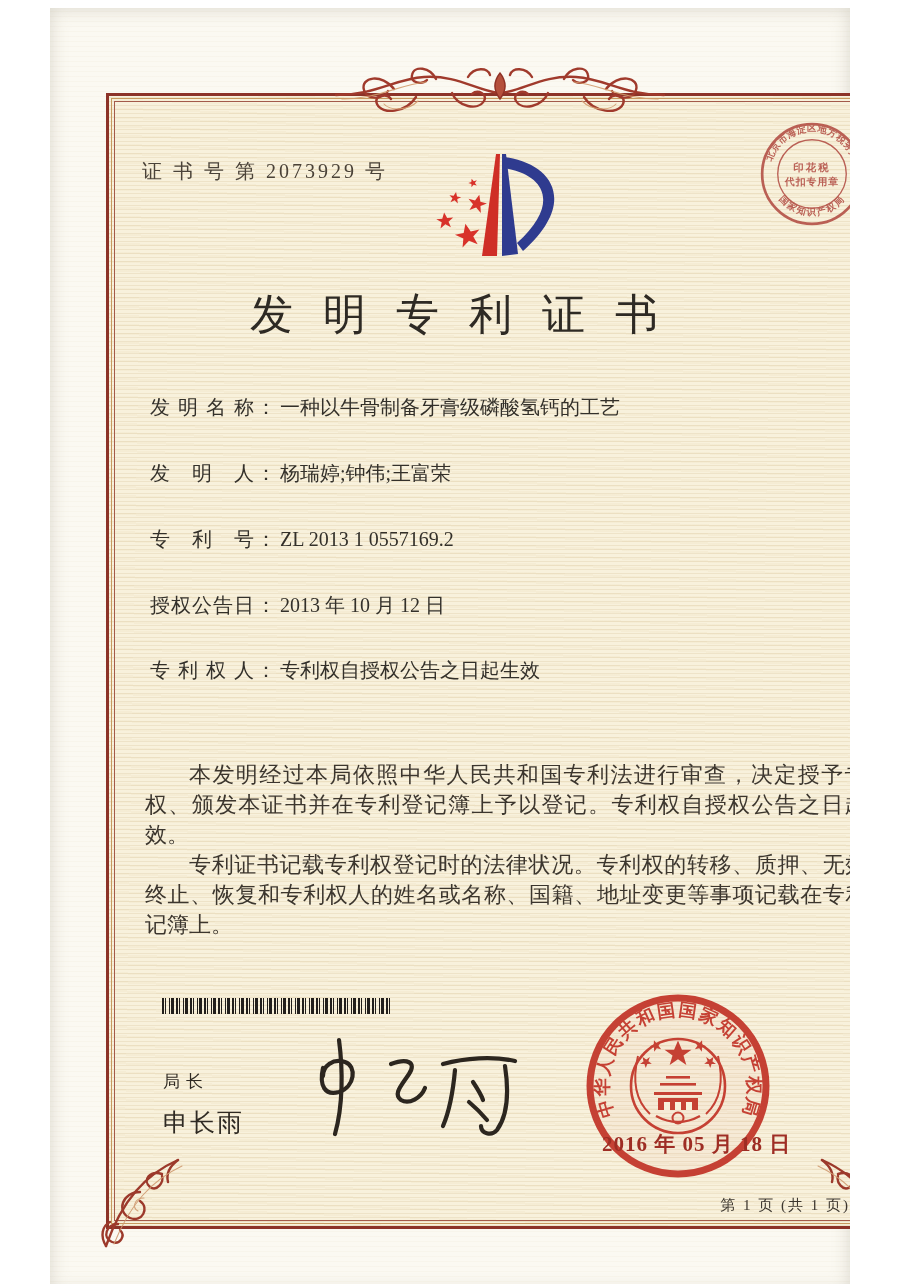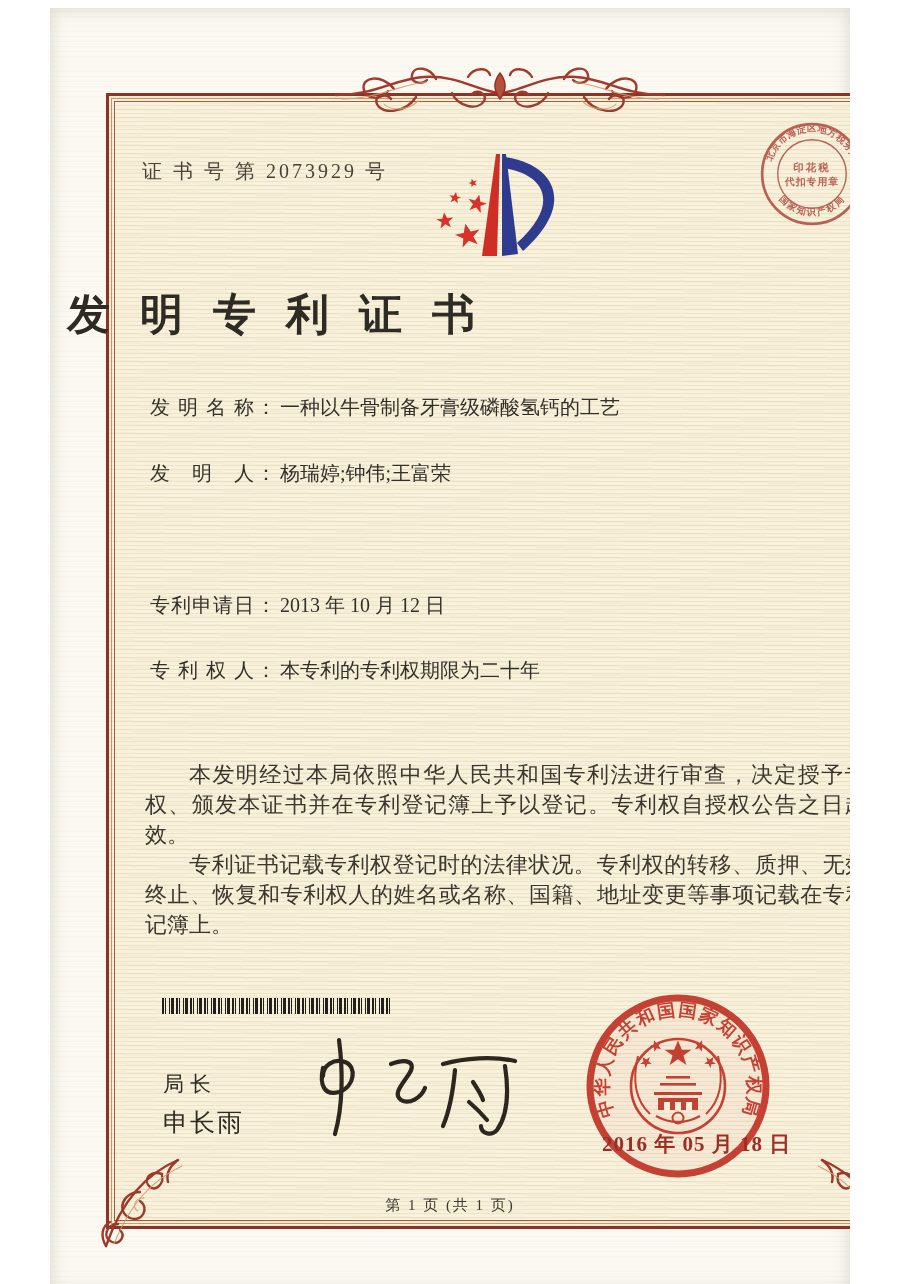--- a/index.html
+++ b/index.html
@@ -26,48 +26,48 @@
   
   .flourish-top { position:absolute; left:282px; top:41px; width:336px; height:84px; }
   .flourish-corner { position:absolute; top:1142px; width:108px; height:108px; }
   .flourish-corner.left { left:40px; }
   .flourish-corner.right { left:752px; transform:scaleX(-1); }
   
   .cert-number { position:absolute; left:92px; top:150px; font-size:20px; letter-spacing:3px; color:#4a4238; }
   .logo { position:absolute; left:375px; top:136px; width:155px; height:122px; }
   .tax-seal { position:absolute; left:708px; top:112px; width:108px; height:108px; opacity:.92; }
   .doc-title {
-    position:absolute; left:0; right:0; top:278px; text-align:left;
-    font-size:43px; font-weight:bold; letter-spacing:30px; padding-left:17px;
+    position:absolute; left:0; right:0; top:278px; text-align:center;
+    font-size:43px; font-weight:normal; letter-spacing:30px; padding-left:38px;
     color:#2e2a24;
   }
   
   .field { position:absolute; left:100px; font-size:20px; color:#33302a; white-space:nowrap; }
   .field .lab { display:inline-block; width:104px; text-align:justify; text-align-last:justify; vertical-align:bottom; }
   .field .sep { display:inline-block; margin:0 4px 0 2px; }
   .f0 { top:386px; } .f1 { top:452px; } .f2 { top:518px; }
   .f3 { top:584px; } .f4 { top:649px; } .f5 { top:713px; }
   
   .body-text { position:absolute; left:95px; top:752px; width:745px; font-size:22px; line-height:30px; color:#3c362e; text-align:justify; }
   .body-text p { text-indent:2em; }
   
   .barcode {
     position:absolute; left:112px; top:990px; width:231px; height:16px;
     background: repeating-linear-gradient(90deg,
       #221f1c 0 2px, transparent 2px 3px,
       #221f1c 3px 4px, transparent 4px 7px,
       #221f1c 7px 8px, transparent 8px 9px,
       #221f1c 9px 12px, transparent 12px 14px);
   }
-  .dir-title { position:absolute; left:113px; top:1062px; font-size:21px; color:#2f2a23; letter-spacing:6px; }
+  .dir-title { position:absolute; left:113px; top:1062px; font-size:17px; color:#2f2a23; letter-spacing:6px; }
   .dir-name  { position:absolute; left:113px; top:1098px; font-size:25px; color:#2f2a23; letter-spacing:2px; }
   .signature { position:absolute; left:255px; top:1026px; width:215px; height:105px; }
   .national-seal { position:absolute; left:528px; top:978px; width:200px; height:200px; opacity:.93; }
   .seal-date { position:absolute; left:552px; top:1122px; font-size:21px; font-weight:bold; color:#9e2d24; letter-spacing:1px; }
-  .page-footer { position:absolute; left:0; right:0; top:1188px; text-align:center; font-size:15px; letter-spacing:2px; color:#3c362e; }
+  .page-footer { position:absolute; left:0; right:0; top:1188px; text-align:right; font-size:15px; letter-spacing:2px; color:#3c362e; }
 </style>
 </head>
 <body>
 
 <div class="page">
 
   <div class="frame">
     <div class="frame-gold"></div>
     <div class="frame-in"></div>
   </div>
@@ -159,25 +159,28 @@
   </svg>
 
   <div class="doc-title">发明专利证书</div>
 
   <div class="field f0">
     <span class="lab">发明名称</span><span class="sep">：</span><span class="val">一种以牛骨制备牙膏级磷酸氢钙的工艺</span>
   </div>
   <div class="field f1">
     <span class="lab">发明人</span><span class="sep">：</span><span class="val">杨瑞婷;钟伟;王富荣</span>
   </div>
+  <div class="field f2">
+    <span class="lab">专利号</span><span class="sep">：</span><span class="val">ZL 2013 1 0557169.2</span>
+  </div>
   <div class="field f3">
-    <span class="lab">专利申请日</span><span class="sep">：</span><span class="val">2013 年 10 月 12 日</span>
+    <span class="lab">授权公告日</span><span class="sep">：</span><span class="val">2013 年 10 月 12 日</span>
   </div>
   <div class="field f4">
-    <span class="lab">专利权人</span><span class="sep">：</span><span class="val">本专利的专利权期限为二十年</span>
+    <span class="lab">专利权人</span><span class="sep">：</span><span class="val">专利权自授权公告之日起生效</span>
   </div>
 
   <div class="body-text">
     <p>本发明经过本局依照中华人民共和国专利法进行审查，决定授予专利权、颁发本证书并在专利登记簿上予以登记。专利权自授权公告之日起生效。</p>
     <p>专利证书记载专利权登记时的法律状况。专利权的转移、质押、无效、终止、恢复和专利权人的姓名或名称、国籍、地址变更等事项记载在专利登记簿上。</p>
   </div>
 
   <div class="barcode"></div>
 
   <div class="dir-title">局长</div>

